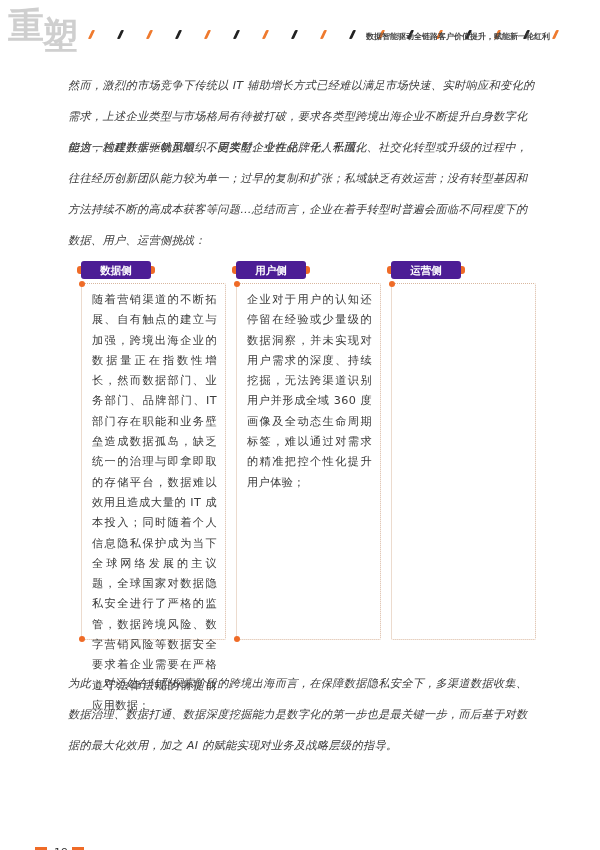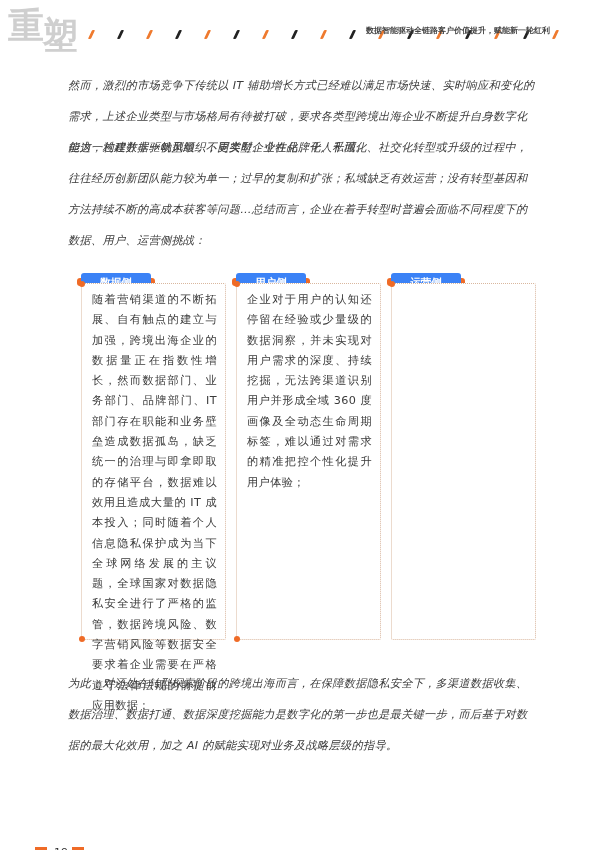--- a/index.html
+++ b/index.html
@@ -2,27 +2,27 @@
 <html><head>
 <meta charset="utf-8">
 <style>
   html, body { margin:0; padding:0; }
   body { width:600px; height:850px; background:#ffffff; position:relative; overflow:hidden;
          font-family:"DejaVu Sans", "Liberation Sans", sans-serif; color:#333333; }
   .logo { position:absolute; left:8px; top:8px; font-size:36px; font-weight:bold; color:#cfcfcf; letter-spacing:-2px; line-height:1; }
   .logo .l2 { position:relative; top:10px; }
   .slashes { position:absolute; left:90px; top:30px; display:flex; gap:26px; }
   .slash { width:3px; height:9px; transform:skewX(-25deg); border-radius:1px; }
-  .header-title { position:absolute; right:50px; top:25px; font-size:8px; font-weight:bold; color:#444; }
+  .header-title { position:absolute; right:50px; top:31px; font-size:8px; font-weight:bold; color:#444; }
   .para { position:absolute; left:68px; width:468px; font-size:11.2px; line-height:31px; color:#3a3a3a; letter-spacing:0.3px;font-style:italic; }
   .p1 { top:70px; }
   .p2 { top:132px; }
   .p3 { top:668px; }
   .card { position:absolute; top:257px; width:143px; }
-  .card-tab { position:absolute; top:16px; left:8px; height:18px; width:70px; background:#3b82f6; color:#fff;
+  .card-tab { position:absolute; top:4px; left:8px; height:18px; width:70px; background:#4c1d95; color:#fff;
               font-size:10.5px; font-weight:bold; text-align:center; line-height:18px; border-radius:3px; }
   .card-tab::before, .card-tab::after { content:""; position:absolute; top:5px; width:4px; height:8px; background:#ef6b27; }
   .card-tab::before { left:-4px; border-radius:3px 0 0 3px; }
   .card-tab::after { right:-4px; border-radius:0 3px 3px 0; }
   .card-box { position:absolute; top:26px; left:8px; width:143px; border:1px dotted #d9b79e; border-radius:2px; background:#fff; }
   .dot { position:absolute; width:6px; height:6px; border-radius:50%; background:#ef6b27; }
   .card-body { padding:6px 8px 8px 10px; font-size:11.2px; line-height:20.3px; color:#3a3a3a; text-align:justify; letter-spacing:0.4px; }
   .c1 { left:73px; } .c2 { left:228px; } .c3 { left:383px; }
   .c1 .card-box { height:355px; }
   .c2 .card-box, .c3 .card-box { height:355px; }

